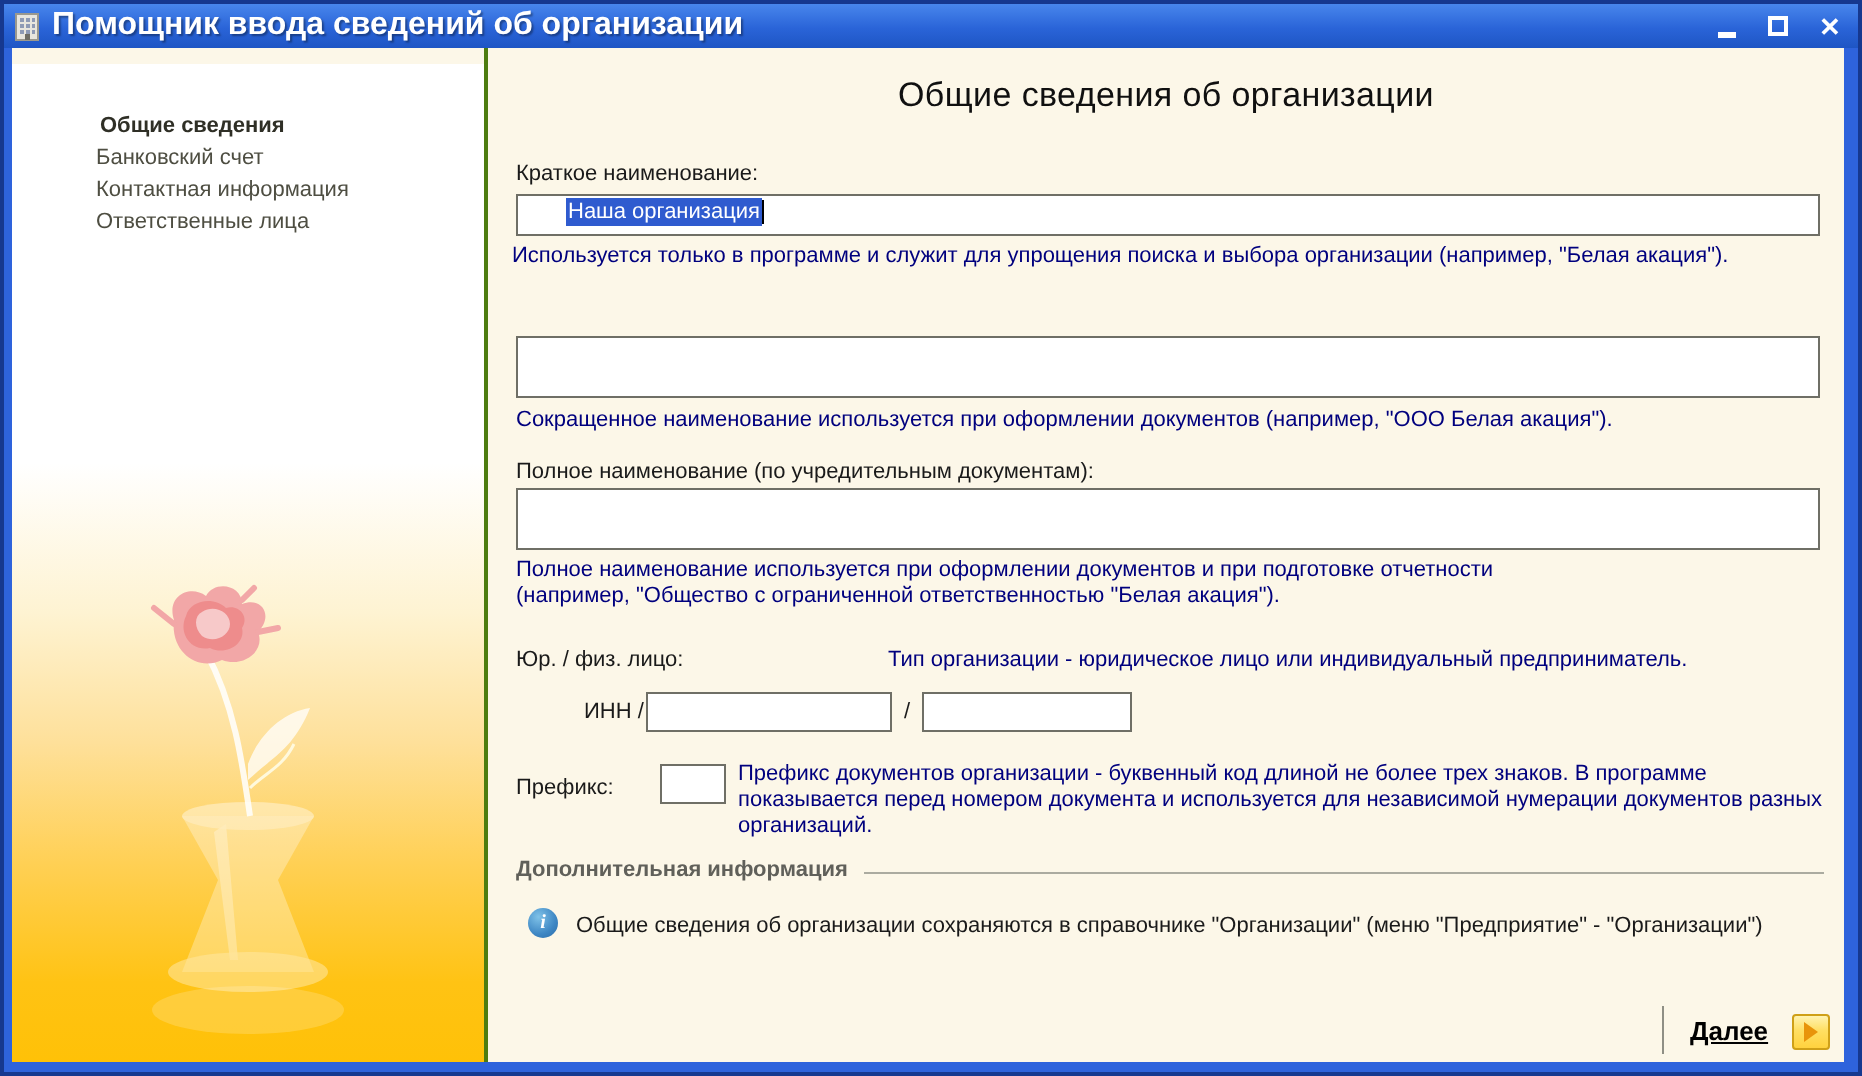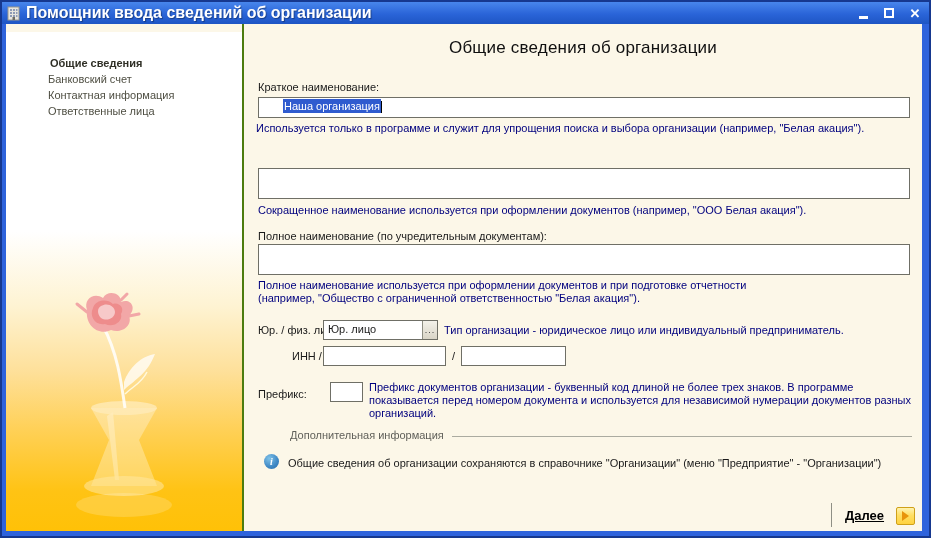--- a/index.html
+++ b/index.html
@@ -86,21 +86,21 @@
   .combo { display: flex; align-items: stretch; padding: 0; }
   .combo .combo-value { flex: 1; padding: 2px 4px; }
   .combo .dots-btn {
     flex: 0 0 15px; background: linear-gradient(180deg,#F4F2EA,#D9D4C6);
     border-left: 1px solid #8E8E82; font-size: 9px; line-height: 8px;
     display: flex; align-items: center; justify-content: center;
     color: #333; cursor: pointer; letter-spacing: 1px;
   }
 
   .section-header { display: flex; align-items: center; gap: 8px; }
-  .section-header .sh-text { font-weight: normal; color: #60605A; font-size: 11px; white-space: nowrap; margin-left: 32px; }
+  .section-header .sh-text { font-weight: bold; color: #60605A; font-size: 11px; white-space: nowrap; }
   .section-header .sh-line { flex: 1; height: 1px; background: #ABABA0; margin-top: 2px; }
 
   .info-icon {
     width: 15px; height: 15px; border-radius: 50%;
     background: radial-gradient(circle at 35% 30%, #7FC2E8, #3E87C4 60%, #2B6CA8);
     color: #fff; font-size: 10px; font-weight: bold; font-style: italic;
     display: flex; align-items: center; justify-content: center;
     font-family: "Liberation Serif", serif;
   }
 
@@ -202,24 +202,20 @@
       <div class="abs help" style="left:14px; top:180px; width:660px;">Сокращенное наименование используется при оформлении документов (например, "ООО Белая акация").</div>
 
       <div class="abs field-label" style="left:14px; top:206px;">Полное наименование (по учредительным документам):</div>
       <div class="abs tbox" style="left:14px; top:220px; width:652px; height:31px;"></div>
       <div class="abs help" style="left:14px; top:255px; width:660px;">
         <div>Полное наименование используется при оформлении документов и при подготовке отчетности</div>
         <div>(например, "Общество с ограниченной ответственностью "Белая акация").</div>
       </div>
 
       <div class="abs field-label" style="left:14px; top:300px;">Юр. / физ. лицо:</div>
-      <div class="abs tbox combo" style="left:79px; top:296px; width:115px; height:20px;">
-        <span class="combo-value">Юр. лицо</span>
-        <span class="dots-btn">...</span>
-      </div>
       <div class="abs help" style="left:200px; top:300px; width:470px;">Тип организации - юридическое лицо или индивидуальный предприниматель.</div>
 
       <div class="abs field-label" style="left:14px; top:326px;margin-left:34px;">ИНН / КПП:</div>
       <input class="abs tbox" style="left: 79px; top: 322px; width: 123px; height: 20px;" value="">
       <div class="abs field-label" style="left:208px; top:326px;">/</div>
       <input class="abs tbox" style="left: 217px; top: 322px; width: 105px; height: 20px;" value="">
 
       <div class="abs field-label" style="left:14px; top:364px;">Префикс:</div>
       <input class="abs tbox" style="left: 86px; top: 358px; width: 33px; height: 20px;" value="">
       <div class="abs help" style="left:125px; top:357px; width:545px;">Префикс документов организации - буквенный код длиной не более трех знаков. В программе показывается перед номером документа и используется для независимой нумерации документов разных организаций.</div>

